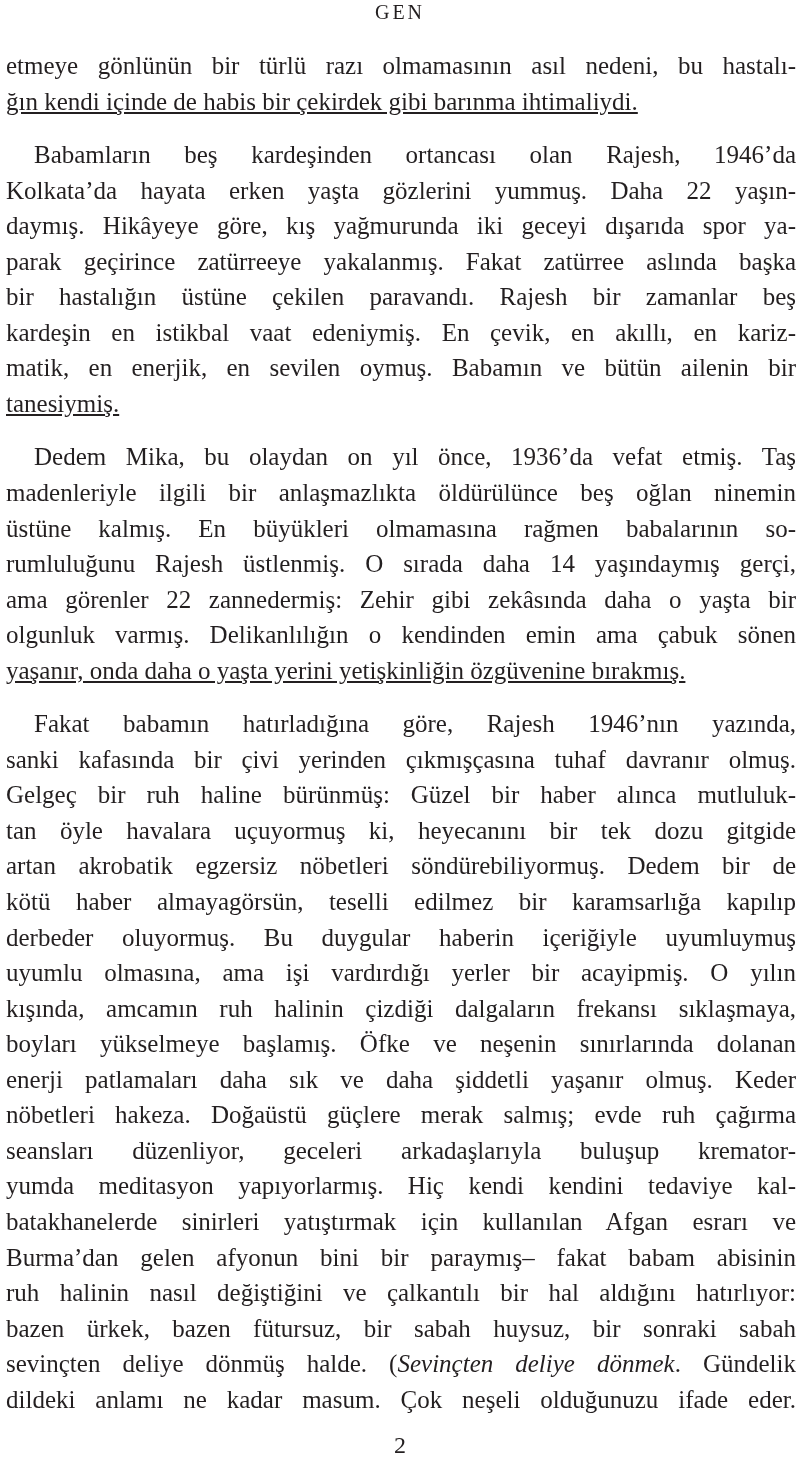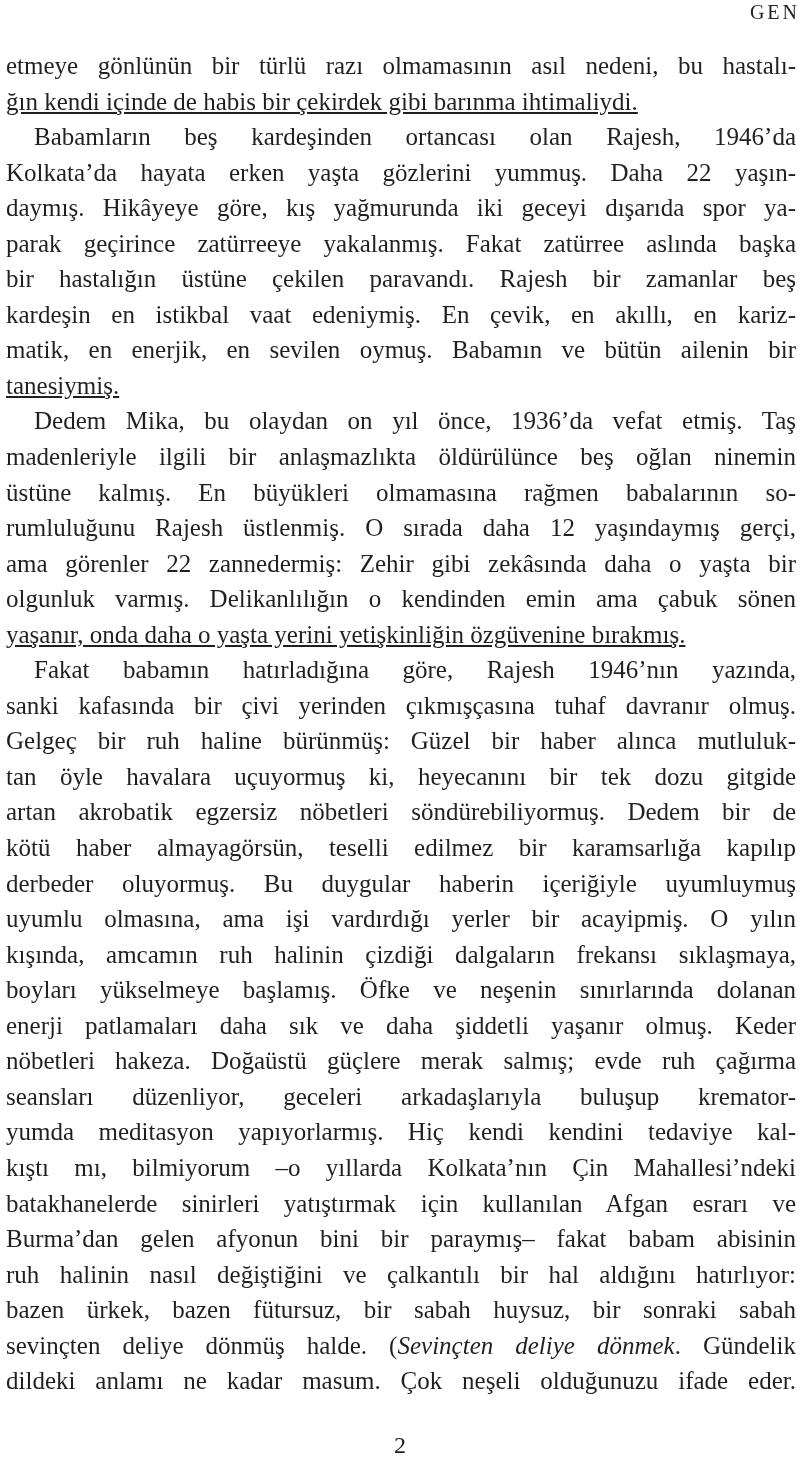--- a/index.html
+++ b/index.html
@@ -13,21 +13,21 @@
       position: relative;
       overflow: hidden;
       color: #231f20;
       font-family: "Liberation Serif", "DejaVu Serif", serif;
     }
     .running-header {
       position: absolute;
       top: 0px;
       left: 0;
       width: 800px;
-      text-align: right;
+      text-align: center;
       font-size: 20px;
       letter-spacing: 3px;
       line-height: 24px;
     }
     .body-text {
       position: absolute;
       top: 48px;
       left: 6px;
       width: 790px;
     }
@@ -39,20 +39,21 @@
       text-align: justify;
       text-align-last: justify;
       overflow: hidden;
     }
     .line.last {
       text-align-last: left;
       text-decoration: underline;
     }
     .line.indent {
       padding-left: 28px;
+      margin-top: 18px;
     }
     .line em {
       font-style: italic;
     }
     .page-number {
       position: absolute;
       top: 1430px;
       left: 0;
       width: 800px;
       text-align: center;
@@ -72,39 +73,38 @@
   <div class="line">Kolkata’da hayata erken yaşta gözlerini yummuş. Daha 22 yaşın-</div>
   <div class="line">daymış. Hikâyeye göre, kış yağmurunda iki geceyi dışarıda spor ya-</div>
   <div class="line">parak geçirince zatürreeye yakalanmış. Fakat zatürree aslında başka</div>
   <div class="line">bir hastalığın üstüne çekilen paravandı. Rajesh bir zamanlar beş</div>
   <div class="line">kardeşin en istikbal vaat edeniymiş. En çevik, en akıllı, en kariz-</div>
   <div class="line">matik, en enerjik, en sevilen oymuş. Babamın ve bütün ailenin bir</div>
   <div class="line last">tanesiymiş.</div>
   <div class="line indent">Dedem Mika, bu olaydan on yıl önce, 1936’da vefat etmiş. Taş</div>
   <div class="line">madenleriyle ilgili bir anlaşmazlıkta öldürülünce beş oğlan ninemin</div>
   <div class="line">üstüne kalmış. En büyükleri olmamasına rağmen babalarının so-</div>
-  <div class="line">rumluluğunu Rajesh üstlenmiş. O sırada daha 12 yaşındaymış gerçi,</div>
+  <div class="line">rumluluğunu Rajesh üstlenmiş. O sırada daha 14 yaşındaymış gerçi,</div>
   <div class="line">ama görenler 22 zannedermiş: Zehir gibi zekâsında daha o yaşta bir</div>
   <div class="line">olgunluk varmış. Delikanlılığın o kendinden emin ama çabuk sönen</div>
   <div class="line last">yaşanır, onda daha o yaşta yerini yetişkinliğin özgüvenine bırakmış.</div>
   <div class="line indent">Fakat babamın hatırladığına göre, Rajesh 1946’nın yazında,</div>
   <div class="line">sanki kafasında bir çivi yerinden çıkmışçasına tuhaf davranır olmuş.</div>
   <div class="line">Gelgeç bir ruh haline bürünmüş: Güzel bir haber alınca mutluluk-</div>
   <div class="line">tan öyle havalara uçuyormuş ki, heyecanını bir tek dozu gitgide</div>
   <div class="line">artan akrobatik egzersiz nöbetleri söndürebiliyormuş. Dedem bir de</div>
   <div class="line">kötü haber almayagörsün, teselli edilmez bir karamsarlığa kapılıp</div>
   <div class="line">derbeder oluyormuş. Bu duygular haberin içeriğiyle uyumluymuş</div>
   <div class="line">uyumlu olmasına, ama işi vardırdığı yerler bir acayipmiş. O yılın</div>
   <div class="line">kışında, amcamın ruh halinin çizdiği dalgaların frekansı sıklaşmaya,</div>
   <div class="line">boyları yükselmeye başlamış. Öfke ve neşenin sınırlarında dolanan</div>
   <div class="line">enerji patlamaları daha sık ve daha şiddetli yaşanır olmuş. Keder</div>
   <div class="line">nöbetleri hakeza. Doğaüstü güçlere merak salmış; evde ruh çağırma</div>
   <div class="line">seansları düzenliyor, geceleri arkadaşlarıyla buluşup kremator-</div>
   <div class="line">yumda meditasyon yapıyorlarmış. Hiç kendi kendini tedaviye kal-</div>
-  <div class="line">kıştı mı, bilmiyorum –o yıllarda Kolkata’nın Çin Mahallesi’ndeki</div>
   <div class="line">batakhanelerde sinirleri yatıştırmak için kullanılan Afgan esrarı ve</div>
   <div class="line">Burma’dan gelen afyonun bini bir paraymış– fakat babam abisinin</div>
   <div class="line">ruh halinin nasıl değiştiğini ve çalkantılı bir hal aldığını hatırlıyor:</div>
   <div class="line">bazen ürkek, bazen fütursuz, bir sabah huysuz, bir sonraki sabah</div>
   <div class="line">
     <span>sevinçten deliye dönmüş halde. (</span><em>Sevinçten deliye dönmek</em><span>. Gündelik</span>
   </div>
   <div class="line">dildeki anlamı ne kadar masum. Çok neşeli olduğunuzu ifade eder.</div>
 </div>
 

